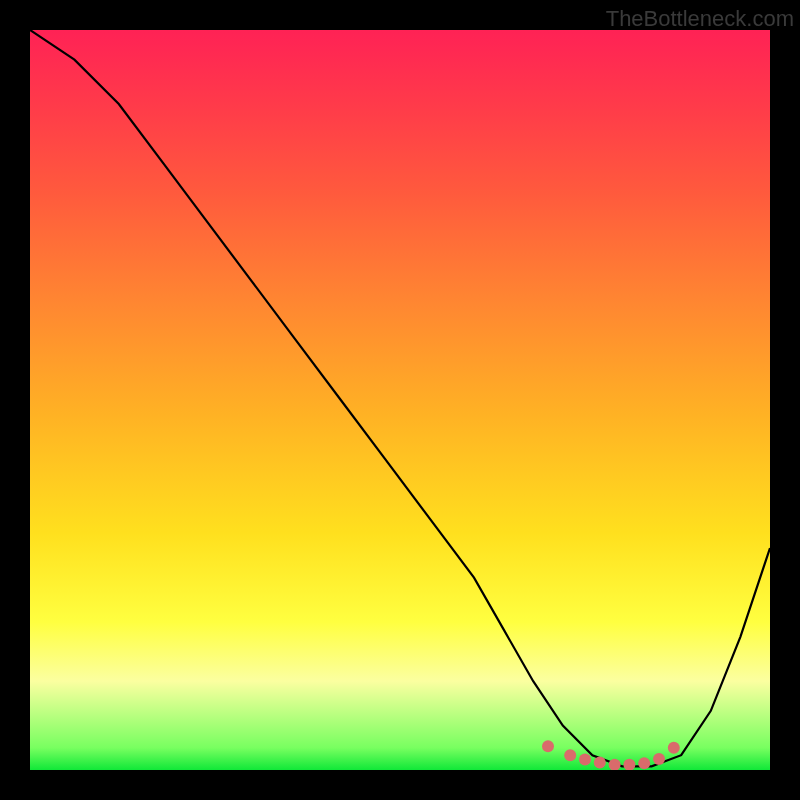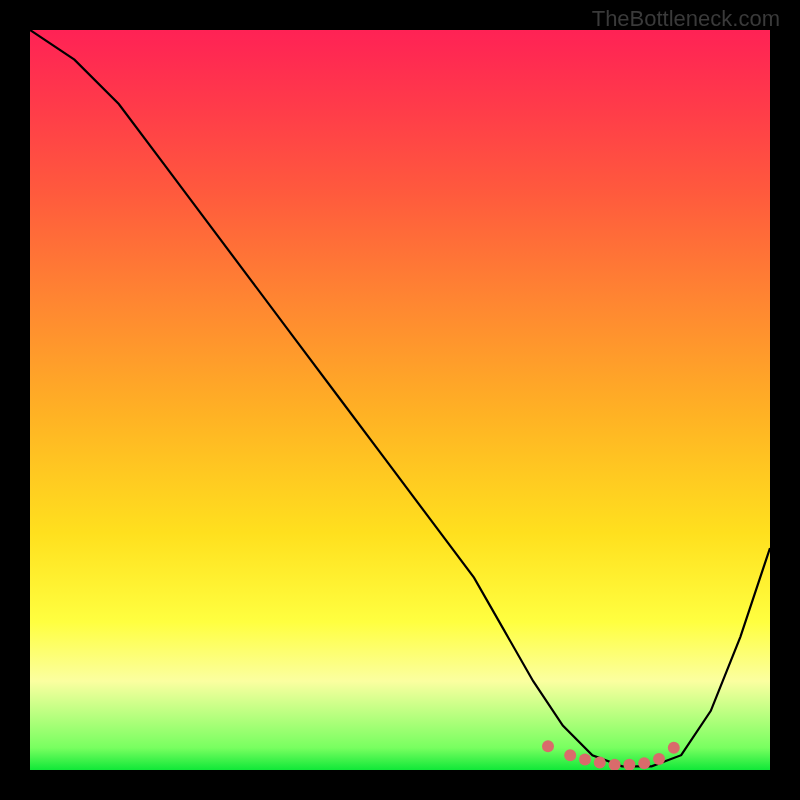--- a/index.html
+++ b/index.html
@@ -1,17 +1,17 @@
 <!DOCTYPE html>
 <html><head>
 <meta charset="utf-8">
 <style>
   * { margin: 0; padding: 0; box-sizing: border-box; }
   body { width: 800px; height: 800px; background: #000; position: relative; font-family: Arial, sans-serif; }
-  .watermark { position: absolute; top: 6px; right: 20px; color: #3a3a3a; font-size: 22px; font-weight: 400; z-index: 10; }
+  .watermark { position: absolute; top: 6px; right: 6px; color: #3a3a3a; font-size: 22px; font-weight: 400; z-index: 10; }
   .frame { position: absolute; top: 0; left: 0; width: 800px; height: 800px; }
   .plot-area { position: absolute; top: 30px; left: 30px; width: 740px; height: 740px; }
   .gradient-bg {
     position: absolute; inset: 0;
     background: linear-gradient(to bottom,
       #ff2255 0%,
       #ff3a4a 10%,
       #ff5a3d 22%,
       #ff8432 36%,
       #ffb224 52%,

